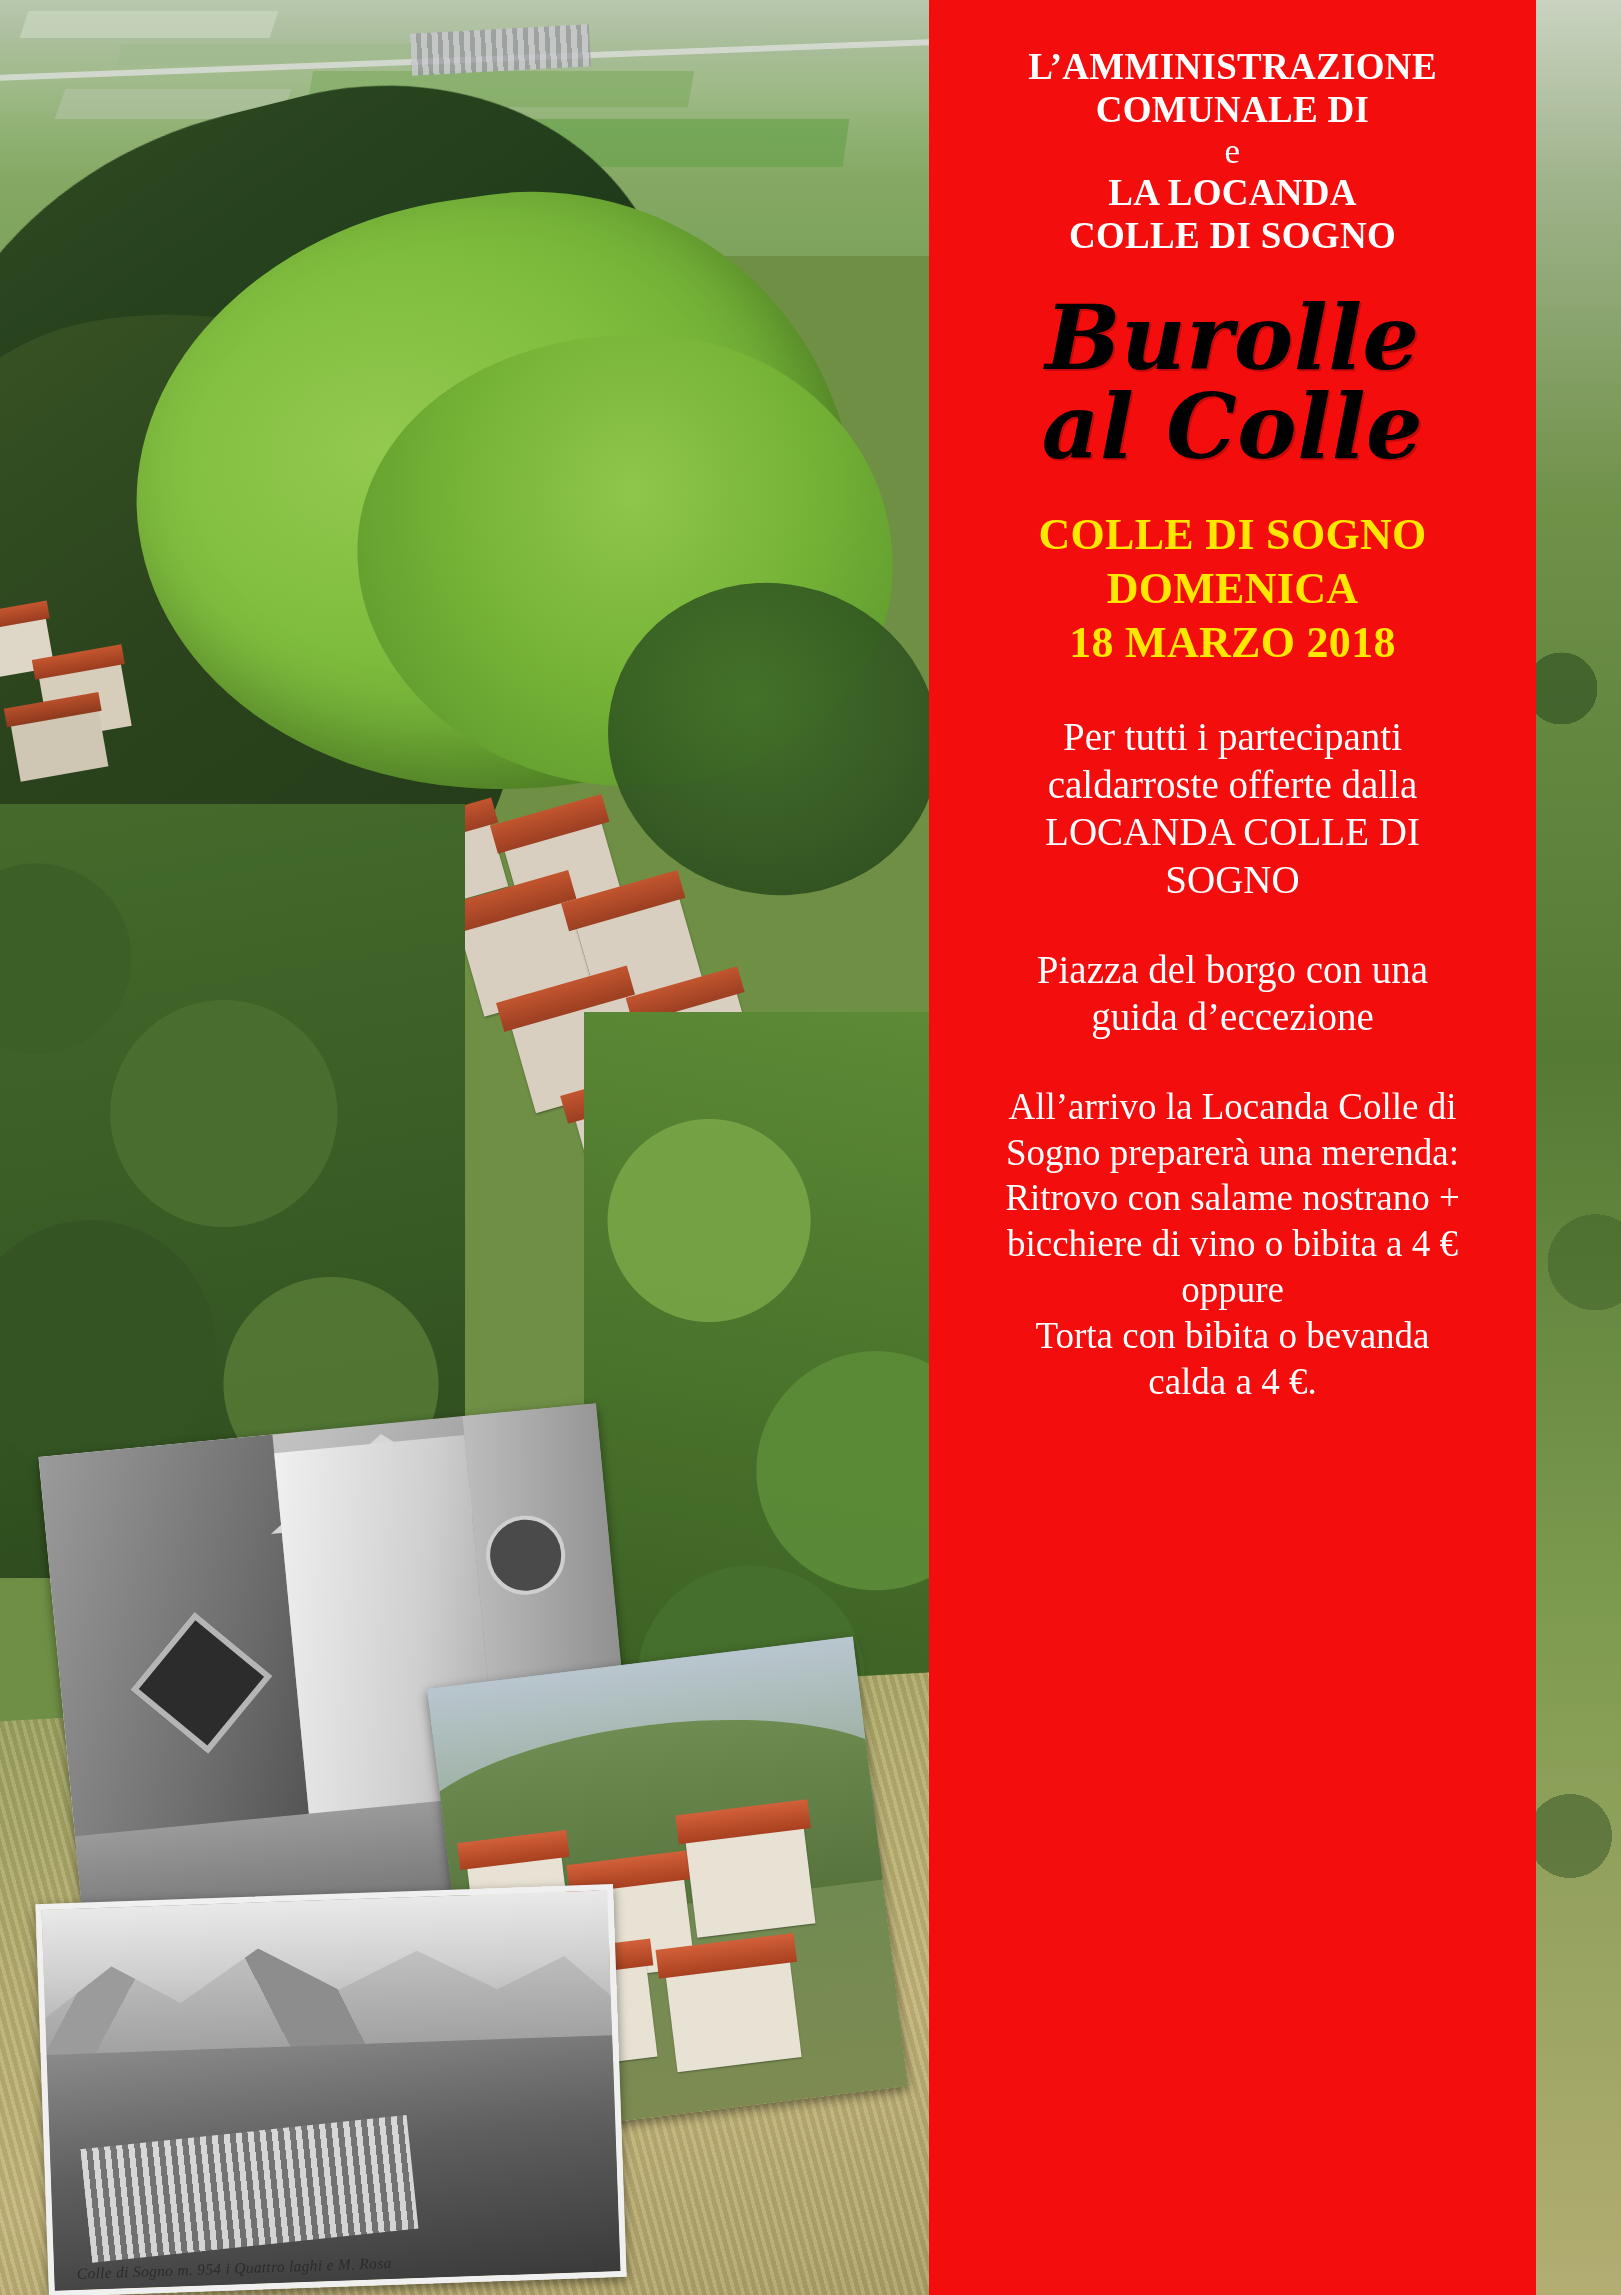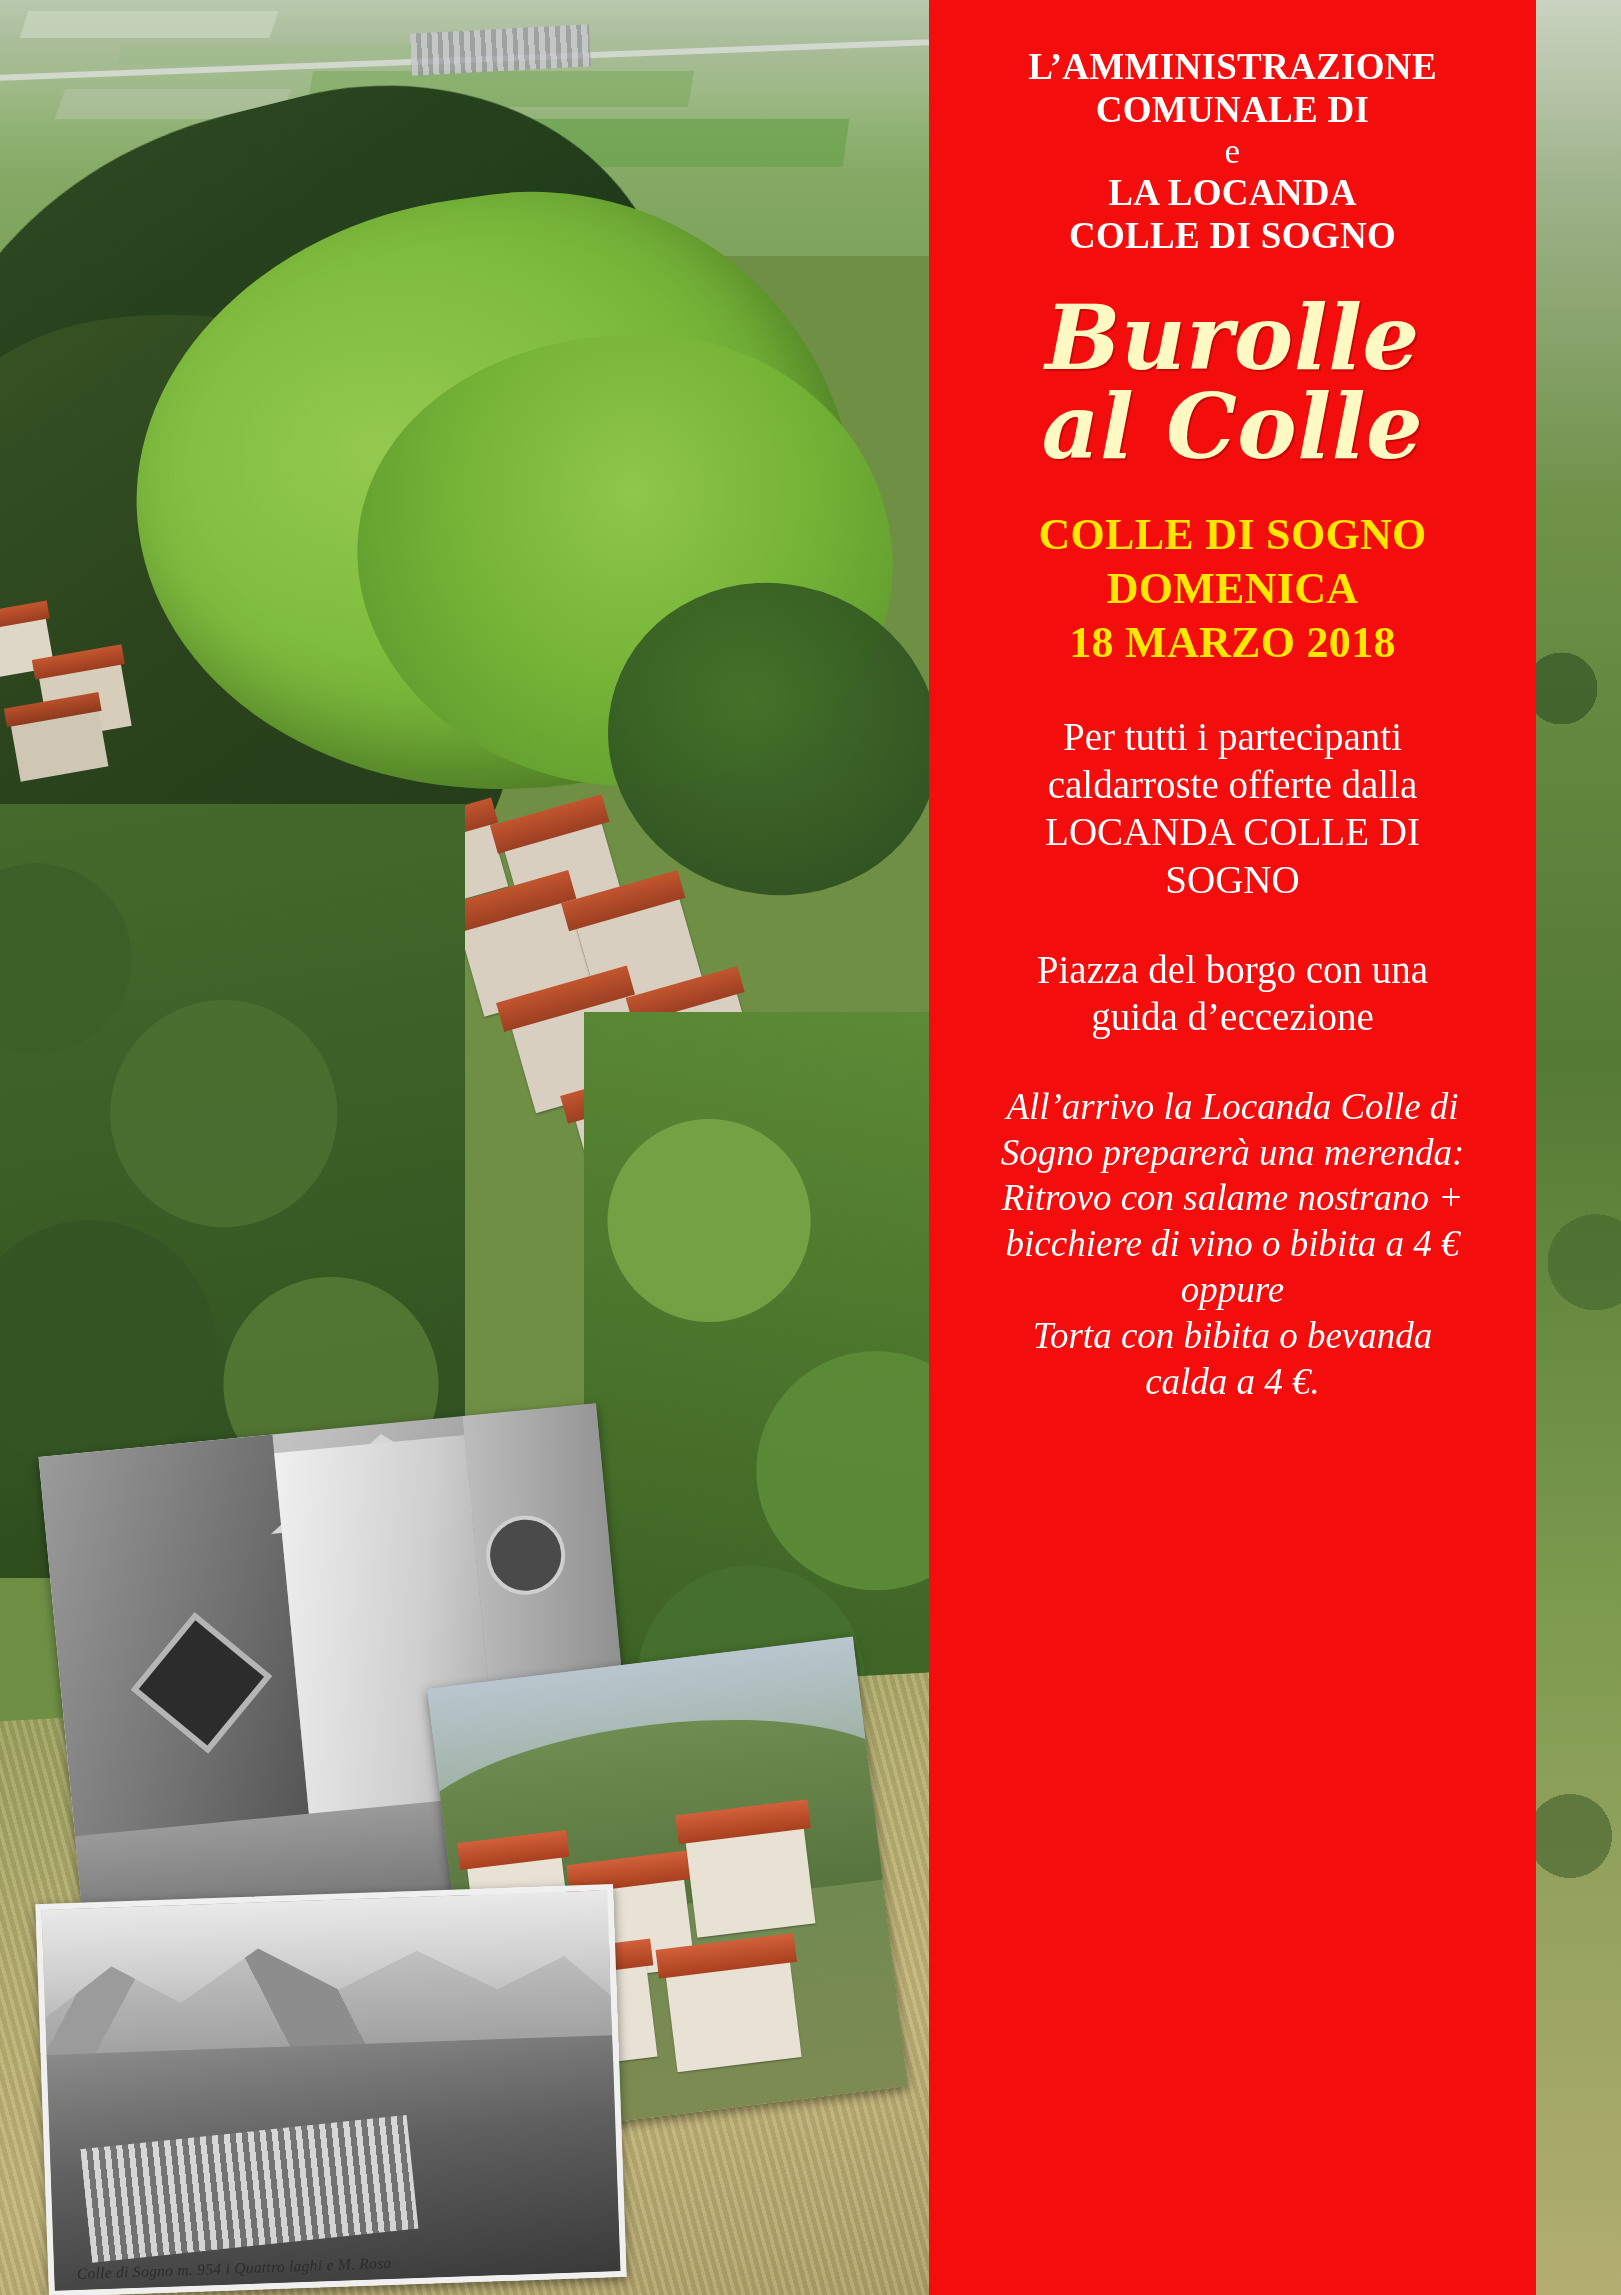--- a/index.html
+++ b/index.html
@@ -321,21 +321,21 @@
     font-weight: normal;
     font-size: 35px;
   }
   .org-block .propongono {
     font-weight: normal;
     font-size: 37px;
   }
 
   .title {
     margin-top: 35px;
-    color: #fef9c3;
+    color: #000000;
     font-family: "DejaVu Serif", serif;
     font-style: italic;
     font-weight: bold;
     font-size: 89px;
     line-height: 1.0;
     letter-spacing: 0.6px;
     text-shadow: 1.8px 1.8px 0 rgba(120,0,0,.35);
   }
   .title .l2 { display: block; margin-top: 0; }
 
@@ -352,21 +352,20 @@
     margin-top: 45px;
     font-size: 39px;
     line-height: 1.22;
   }
   .block.b2 { margin-top: 44px; }
   .block.b3 { margin-top: 42px; }
   .block.b4 {
     margin-top: 43px;
     font-size: 37px;
     line-height: 1.24;
-    font-style: italic;
   }
   .block p { margin: 0; }
 </style>
 </head>
 <body>
 
 <div class="poster">
 
   <div class="photo-area">
 

